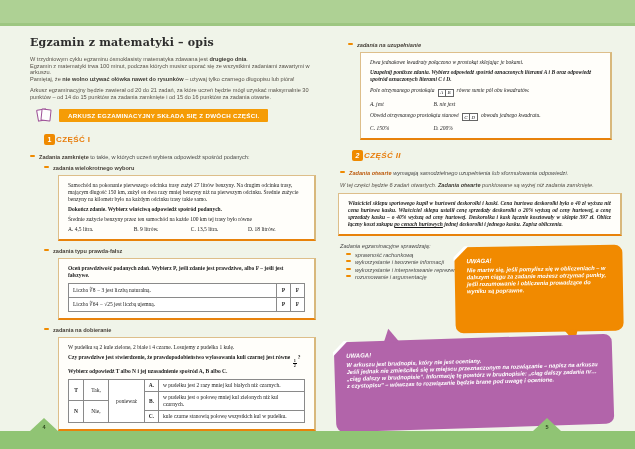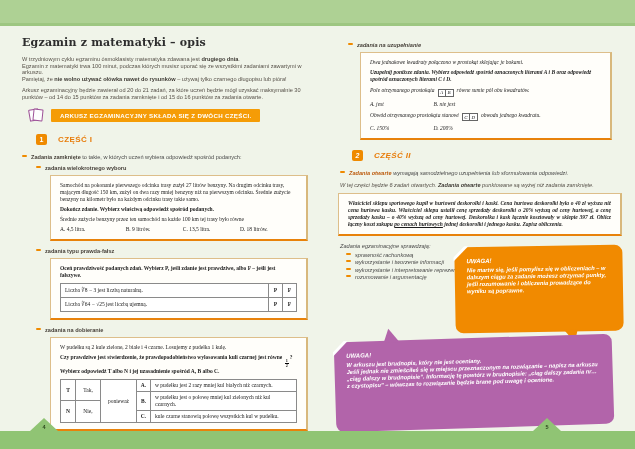--- a/index.html
+++ b/index.html
@@ -4,39 +4,39 @@
 <style>
   * { margin:0; padding:0; box-sizing:border-box; }
   body { background:#e8e8e8; }
   .spread { position:relative; width:635px; height:449px; background:#f0f4e9; overflow:hidden;
             font-family:"Liberation Sans", sans-serif; color:#4a4a4a; }
   .top-bar { position:absolute; top:0; left:0; right:0; height:26px; background:#aed194;
              border-bottom:3px solid #9dc681; }
   .bottom-bar { position:absolute; bottom:0; left:0; right:0; height:18px; background:#90c474; }
 
   .page { position:absolute; top:26px; height:405px; }
-  .page-left  { left:0;   width:318px; padding:10px 10px 0 22px; }
+  .page-left  { left:8px;   width:318px; padding:10px 10px 0 22px; }
   .page-right { left:318px; width:317px; padding:16px 14px 0 30px;font-style:italic; }
 
   
   .doc-title { font-family:"DejaVu Serif", serif; font-weight:bold; font-size:11px;
                color:#2d2d2d; letter-spacing:.2px; margin-bottom:7px; }
   .para { font-size:5.6px; line-height:6.6px; color:#575149; width:284px; }
   .para b { color:#3e3a34; }
   .mb5 { margin-bottom:5px; } .mb7 { margin-bottom:7px; }
 
   .banner-row { display:flex; align-items:center; gap:6px; margin:2px 0 10px 6px; height:16px; }
   .ws-icon { position:relative; width:17px; height:15px; flex:0 0 auto; }
   .ws-page { position:absolute; width:10px; height:12px; background:#fdfdfd; border:1.5px solid #9c4f96; border-radius:1px; }
   .ws-back { left:1px; top:1px; transform:rotate(-10deg); }
   .ws-front { left:5px; top:1px; transform:rotate(6deg); }
   .banner { background:#f59c06; color:#fff; font-weight:bold; font-size:6.2px; letter-spacing:.3px;
             padding:3.5px 9px 3px; border-radius:1px; }
 
-  .part-head { display:flex; align-items:center; gap:11px; margin:0 0 9px 14px; }
+  .part-head { display:flex; align-items:center; gap:1px; margin:0 0 9px 14px; }
   .part-num { width:11px; height:11px; background:#ef8a00; color:#fff; font-weight:bold; font-size:7px;
               display:flex; align-items:center; justify-content:center; border-radius:2px; }
   .part-label { color:#e87c0a; font-weight:bold; font-size:8px; letter-spacing:.4px; }
 
   .dash { display:inline-block; width:5px; height:2px; background:#ef8a00; margin-right:4px;
           vertical-align:2px; border-radius:1px; }
   .bullet-line { font-size:5.6px; line-height:6.6px; margin-bottom:5px; }
   .bullet-line b { color:#453f38; }
   .bullet-line .bold-orange { color:#bc5b0e; font-weight:bold; }
   .sub-head { font-size:5.6px; font-weight:bold; color:#453f38; margin:0 0 4px 14px; }

